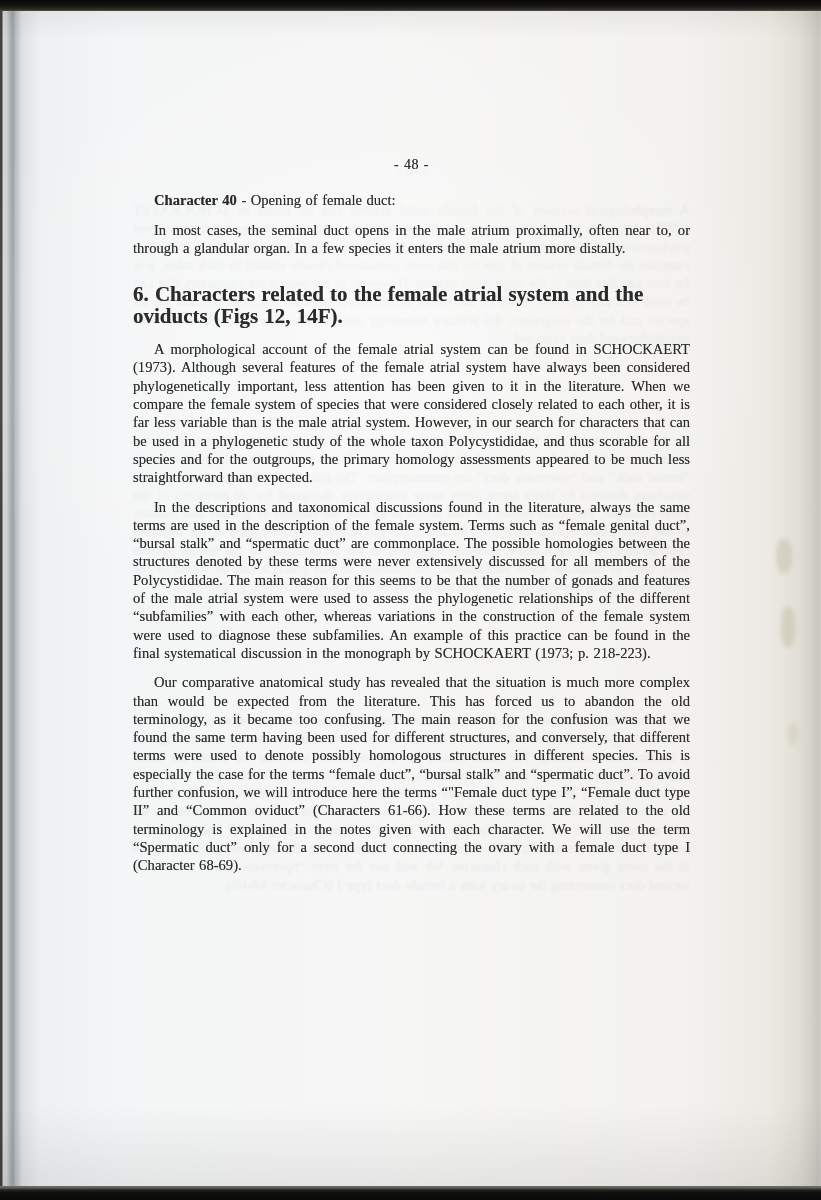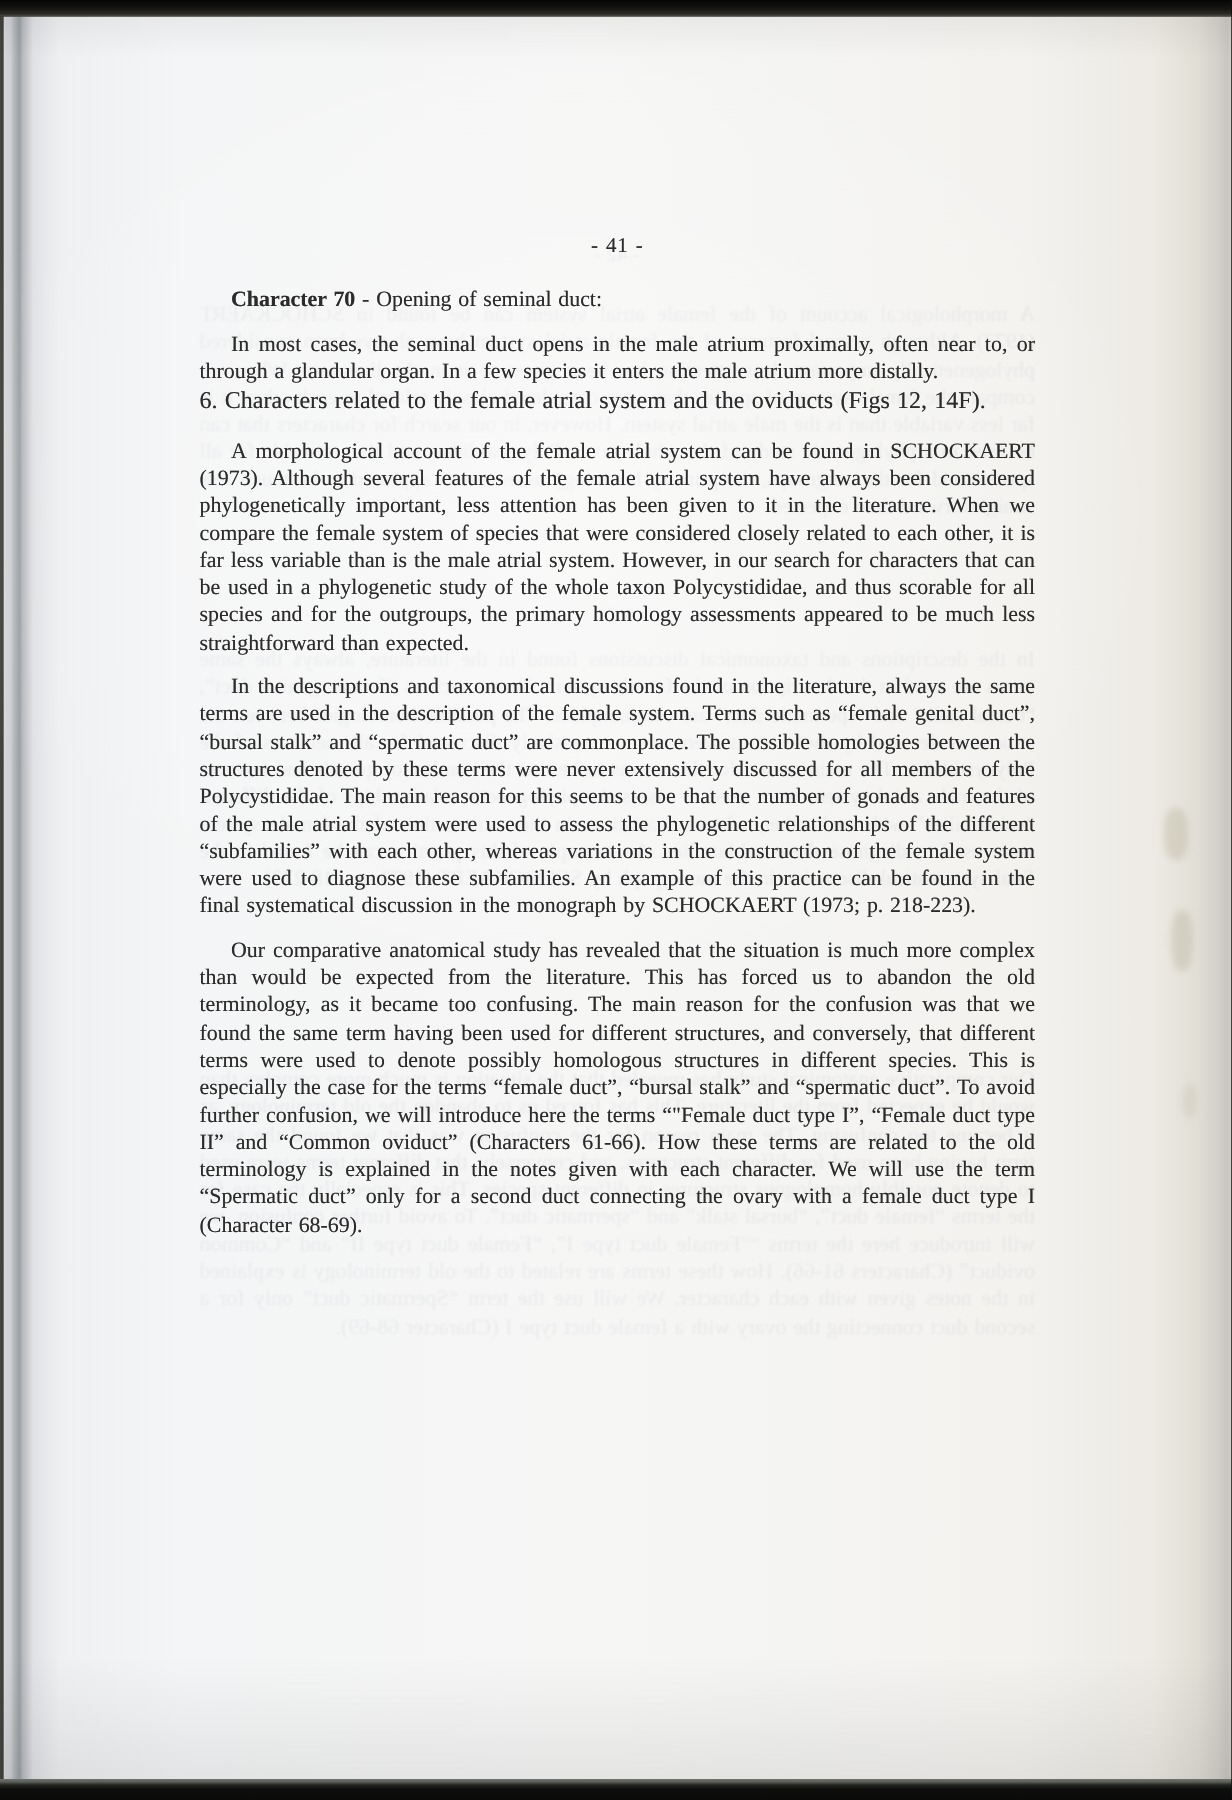--- a/index.html
+++ b/index.html
@@ -54,22 +54,23 @@
     text-align: center;
     font-size: 14px;
     letter-spacing: 0.5px;
     margin: 0 0 17px 0;
   }
   .char-title { padding-left: 21px; text-align: left; }
   .char-title .b { font-weight: bold; }
   .char-states { padding-left: 21px; margin-top: 10px; text-align: left; }
   .char-note { margin-top: 8px; text-indent: 21px; }
   .section-heading {
-    font-weight: normal;
-    font-size: 16px; line-height: 21.5px;
+    margin-top: 27px;
+    font-weight: bold;
+    font-size: 21px; line-height: 21.5px;
     text-align: left;
   }
   .para { text-indent: 21px; margin-top: 11px; }
   .para.first { margin-top: 13px; }
   
   .ghost {
     position: absolute; left: 0; top: 0; width: 821px; height: 1175px;
     transform: scaleX(-1);
     opacity: 0.055;
     filter: blur(0.8px);
@@ -109,24 +110,24 @@
       <div class="ghost-col g3">Our comparative anatomical study has revealed that the situation is much more complex than would be expected from the literature. This has forced us to abandon the old terminology, as it became too confusing. The main reason for the confusion was that we found the same term having been used for different structures, and conversely, that different terms were used to denote possibly homologous structures in different species. This is especially the case for the terms “female duct”, “bursal stalk” and “spermatic duct”. To avoid further confusion, we will introduce here the terms “"Female duct type I”, “Female duct type II” and “Common oviduct” (Characters 61-66). How these terms are related to the old terminology is explained in the notes given with each character. We will use the term “Spermatic duct” only for a second duct connecting the ovary with a female duct type I (Character 68-69).</div>
     </div>
 
     <div class="smudge s1"></div>
     <div class="smudge s2"></div>
     <div class="smudge s3"></div>
 
     <div class="page-shade"></div>
 
     <div class="content">
-      <div class="page-number">- 41 -</div>
+      <div class="page-number">- 48 -</div>
 
       <div class="char-title">
-        <span class="b">Character 70</span><span> - Opening of seminal duct:</span>
+        <span class="b">Character 40</span><span> - Opening of female duct:</span>
       </div>
 
 
       <div class="para char-note">In most cases, the seminal duct opens in the male atrium proximally, often near to, or through a glandular organ. In a few species it enters the male atrium more distally.</div>
 
       <div class="section-heading">6. Characters related to the female atrial system and the oviducts (Figs 12, 14F).</div>
 
       <div class="para first">A morphological account of the female atrial system can be found in SCHOCKAERT (1973). Although several features of the female atrial system have always been considered phylogenetically important, less attention has been given to it in the literature. When we compare the female system of species that were considered closely related to each other, it is far less variable than is the male atrial system. However, in our search for characters that can be used in a phylogenetic study of the whole taxon Polycystididae, and thus scorable for all species and for the outgroups, the primary homology assessments appeared to be much less straightforward than expected.</div>
       <div class="para">In the descriptions and taxonomical discussions found in the literature, always the same terms are used in the description of the female system. Terms such as “female genital duct”, “bursal stalk” and “spermatic duct” are commonplace. The possible homologies between the structures denoted by these terms were never extensively discussed for all members of the Polycystididae. The main reason for this seems to be that the number of gonads and features of the male atrial system were used to assess the phylogenetic relationships of the different “subfamilies” with each other, whereas variations in the construction of the female system were used to diagnose these subfamilies. An example of this practice can be found in the final systematical discussion in the monograph by SCHOCKAERT (1973; p. 218-223).</div>
       <div class="para">Our comparative anatomical study has revealed that the situation is much more complex than would be expected from the literature. This has forced us to abandon the old terminology, as it became too confusing. The main reason for the confusion was that we found the same term having been used for different structures, and conversely, that different terms were used to denote possibly homologous structures in different species. This is especially the case for the terms “female duct”, “bursal stalk” and “spermatic duct”. To avoid further confusion, we will introduce here the terms “"Female duct type I”, “Female duct type II” and “Common oviduct” (Characters 61-66). How these terms are related to the old terminology is explained in the notes given with each character. We will use the term “Spermatic duct” only for a second duct connecting the ovary with a female duct type I (Character 68-69).</div>

